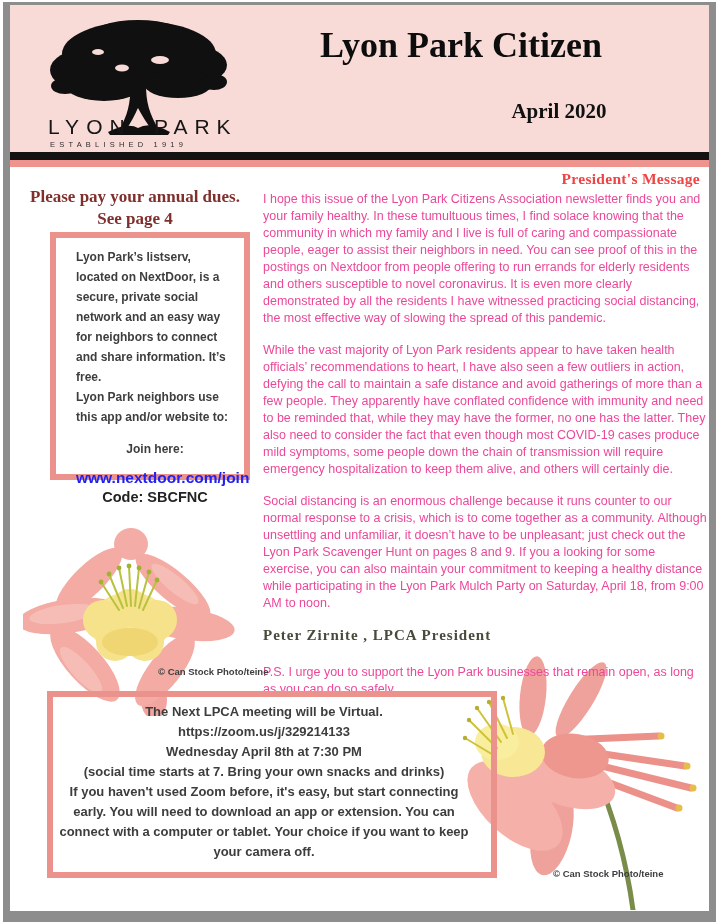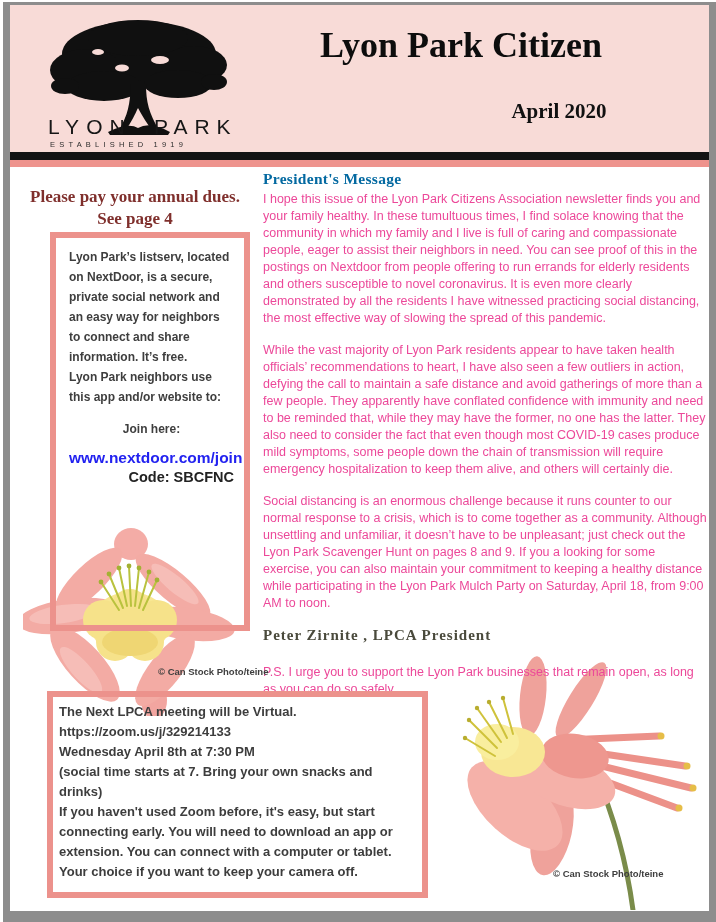--- a/index.html
+++ b/index.html
@@ -13,40 +13,40 @@
   .logo{left:38px;top:12px;width:202px;height:138px;z-index:2;}
   .title{left:236px;top:24px;width:450px;text-align:center;font-family:"Liberation Serif",serif;
          font-weight:bold;font-size:36px;color:#0d0d0d;z-index:2;}
   .date{left:420px;top:99px;width:278px;text-align:center;font-family:"Liberation Serif",serif;
         font-weight:bold;font-size:21px;color:#111;z-index:2;}
   .rule-black{left:10px;top:152px;width:704px;height:8px;background:#131313;z-index:2;}
   .rule-salmon{left:10px;top:160px;width:704px;height:7px;background:#ee938d;z-index:2;}
   
   .dues{left:12px;top:186px;width:246px;text-align:center;font-family:"Liberation Serif",serif;
         font-weight:bold;font-size:17px;line-height:22px;color:#7f2f2c;z-index:2;}
-  .listserv-box{left:50px;top:232px;width:200px;height:399px;border:6px solid #ec928c;
-        box-sizing:border-box;background:transparent;z-index:2;padding:9px 10px 0 13px;}
+  .listserv-box{left:50px;top:232px;width:200px;height:248px;border:6px solid #ec928c;
+        box-sizing:border-box;background:transparent;z-index:2;padding:9px 10px 0 20px;}
   .listserv-box p{margin:0;font-size:12px;font-weight:bold;color:#3e3e3e;line-height:20px;}
   .listserv-box ul{margin:13px 0 0 0;padding-left:17px;}
   .listserv-box li{font-size:12px;font-weight:bold;color:#3e3e3e;line-height:20px;}
   .join-label{margin-top:15px;text-align:center;font-size:12px;font-weight:bold;color:#3e3e3e;}
   .join-link{display:block;text-align:center;font-size:15.5px;font-weight:bold;color:#2222f0;
         text-decoration:none;margin-top:13px;}
-  .join-code{text-align:right;font-size:14.5px;font-weight:bold;color:#222;margin-top:2px;}
+  .join-code{text-align:center;font-size:14.5px;font-weight:bold;color:#222;margin-top:2px;}
   
   .main-col{left:263px;top:170px;width:445px;z-index:2;}
-  .main-col h2{margin:0 16px 3px 0;font-family:"Liberation Serif",serif;font-size:15.5px;
-        font-weight:bold;color:#0369a1;letter-spacing:.3px;}
+  .main-col h2{margin:0 8px 3px 0;font-family:"Liberation Serif",serif;font-size:15.5px;
+        font-weight:bold;color:#ef4444;letter-spacing:.3px;text-align:right;}
   .main-col p.body{margin:0 0 15px 0;font-size:12.5px;color:#ec4899;line-height:17px;}
   .signature{font-family:"Liberation Serif",cursive;font-weight:bold;
         font-size:15px;letter-spacing:1px;color:#4a4a3c;margin:2px 0 20px 0;}
   .credit{font-size:9.5px;font-weight:bold;color:#3e3e3e;z-index:4;}
   
-  .meeting-box{left:47px;top:691px;width:381px;border:6px solid #ec928c;box-sizing:border-box;
-        background:transparent;z-index:2;padding:5px 22px 10px 6px;}
+  .meeting-box{left:47px;top:691px;width:450px;border:6px solid #ec928c;box-sizing:border-box;
+        background:transparent;z-index:2;padding:5px 22px 10px 6px;text-align:center;}
   .meeting-box div{font-size:13px;font-weight:bold;color:#3d3d3d;line-height:20px;}
   
   .flower{z-index:1;}
 </style>
 </head>
 <body>
 
 <div>
 
   <div class="abs frame" style="left:3px;top:2px;width:7px;height:920px;"></div>

